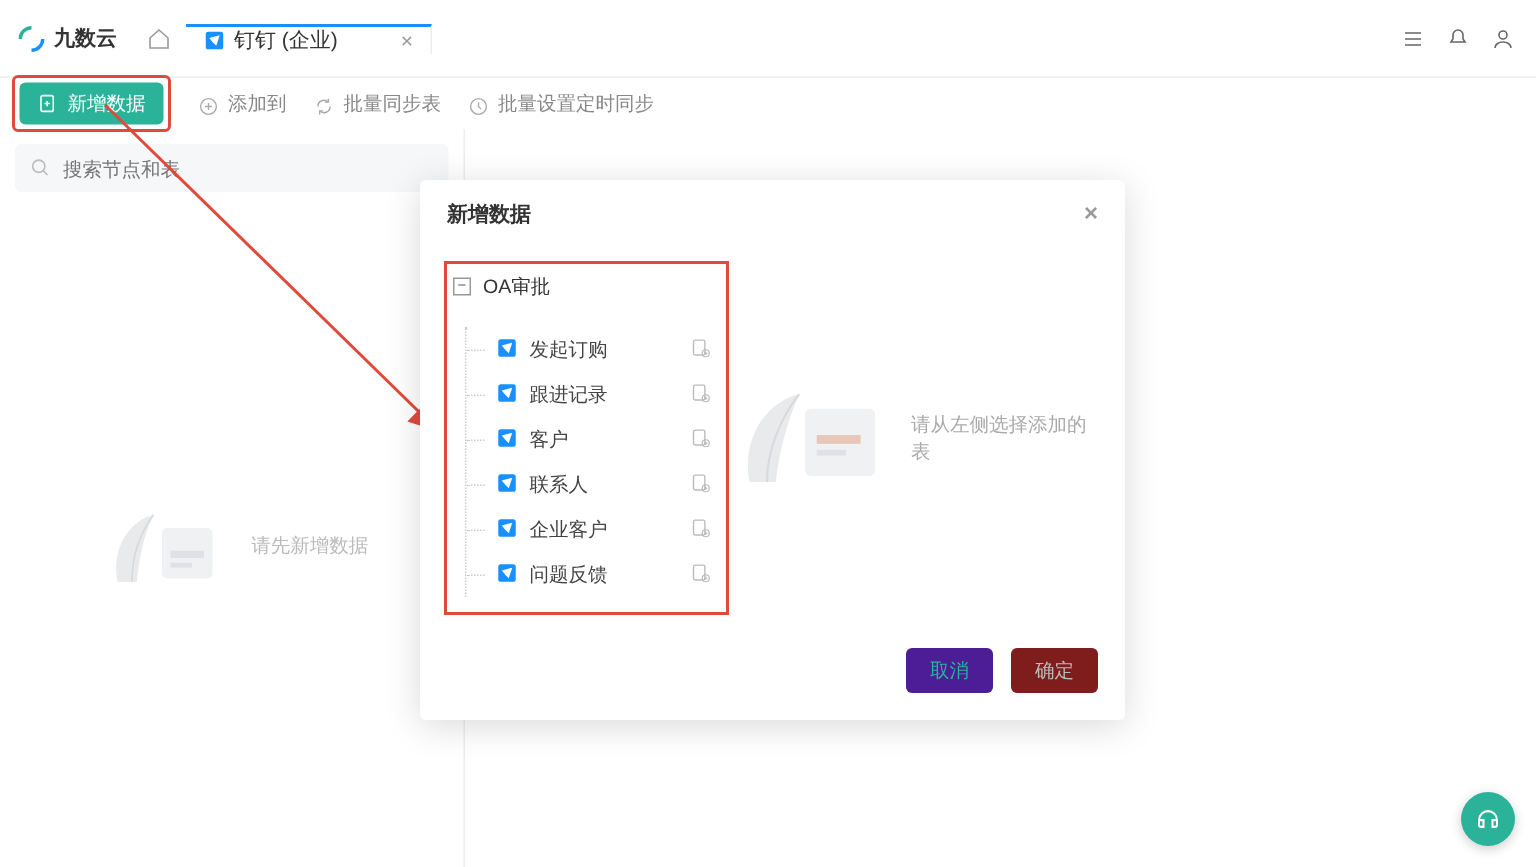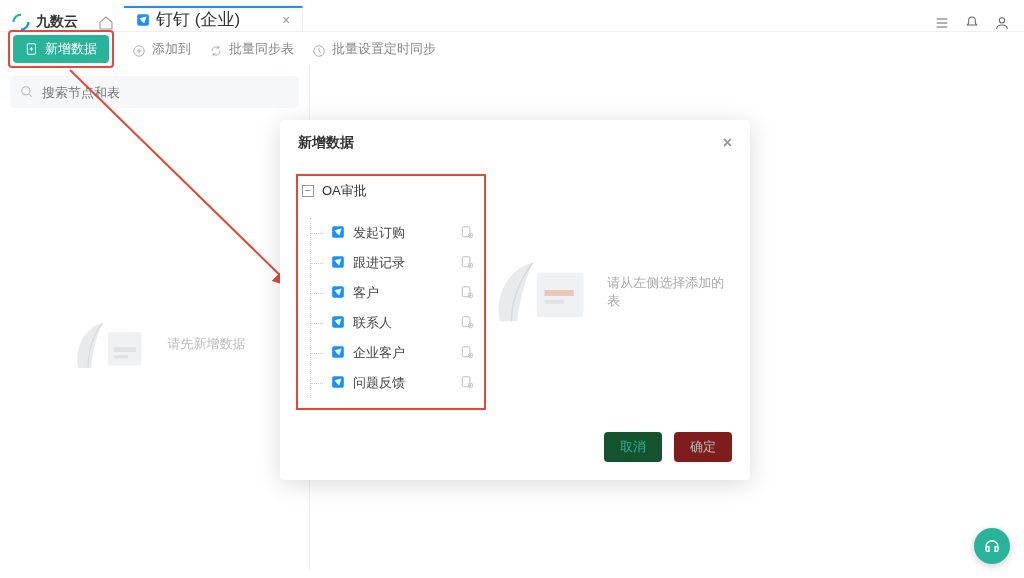--- a/index.html
+++ b/index.html
@@ -1,26 +1,26 @@
 <!DOCTYPE html>
 <html><head>
 <meta charset="utf-8">
 <style>
   * { box-sizing: border-box; margin: 0; padding: 0; font-family: -apple-system, "PingFang SC", "Microsoft YaHei", sans-serif; }
   body { width: 1024px; height: 578px; background: #fff; overflow: hidden; position: relative; font-size: 13px; color: #333; }
 
   
-  .topbar { height: 32px; border-bottom: 1px solid #eee; display: flex; align-items: flex-end; padding-left: 12px; }
+  .topbar { height: 52px; border-bottom: 1px solid #eee; display: flex; align-items: center; padding-left: 12px; }
   .logo { display: flex; align-items: center; gap: 6px; padding-right: 10px; }
   .logo-mark { width: 18px; height: 18px; }
   .logo-text { font-weight: 600; font-size: 14px; color: #333; }
   .home-btn { width: 36px; display: flex; align-items: center; justify-content: center; color: #888; }
   .tab { display: flex; align-items: center; gap: 6px; padding: 0 12px; border-top: 2px solid #1890ff; background: #fff; border-right: 1px solid #eee; }
   .tab-icon { width: 14px; height: 14px; }
-  .tab-title { font-size: 17px; color: #333; }
+  .tab-title { font-size: 14px; color: #333; }
   .tab-close { color: #999; font-size: 14px; margin-left: 36px; }
   .top-right { margin-left: auto; display: flex; align-items: center; gap: 14px; padding-right: 14px; color: #666; }
   .tr-icon { width: 16px; height: 16px; display: inline-block; }
 
   
   .toolbar { height: 34px; display: flex; align-items: center; gap: 18px; padding-left: 8px; font-size: 13px; color: #888; }
   .btn-primary { display: flex; align-items: center; gap: 6px; height: 28px; padding: 0 12px; background: #2bb39a; color: #fff; border-radius: 4px; margin: 3px; }
   .btn-primary-wrap { border: 2px solid #e04a3a; border-radius: 4px; }
   .tb-item { display: flex; align-items: flex-end; gap: 6px; }
   .tb-icon { width: 14px; height: 14px; }
@@ -47,21 +47,21 @@
   .tree-item::before { content: ""; position: absolute; left: 0; top: 50%; width: 12px; border-top: 1px dotted #ccc; }
   .tree-item > * { margin-left: 0; }
   .tree-item .conn { width: 12px; }
   .tree-item .ticon { width: 14px; height: 14px; flex: none; }
   .tree-item .tlabel { font-size: 13px; color: #444; flex: 1; }
   .tree-item .taction { width: 14px; height: 14px; color: #bbb; flex: none; }
   .dlg-right { flex: 1; display: flex; flex-direction: row; align-items: center; justify-content: center; color: #aaa; font-size: 13px; gap: 14px; }
   .dlg-right .placeholder-img { width: 110px; height: 80px; }
   .dlg-foot { display: flex; justify-content: flex-end; gap: 12px; padding: 12px 18px 18px; }
   .btn { height: 30px; padding: 0 16px; border-radius: 4px; font-size: 13px; display: flex; align-items: center; }
-  .btn-cancel { background: #14532d; color: #2bb39a; }
+  .btn-cancel { background: #4c1d95; color: #2bb39a; }
   .btn-ok { background: #7f1d1d; color: #bbb; }
 
   
   .annot { position: absolute; left: 60px; top: 60px; pointer-events: none; }
 
   
   .fab { position: absolute; right: 14px; bottom: 14px; width: 36px; height: 36px; border-radius: 50%; background: #2bb39a; display: flex; align-items: center; justify-content: center; color: #fff; box-shadow: 0 2px 8px rgba(0,0,0,.2); }
 </style>
 </head>
 <body>

